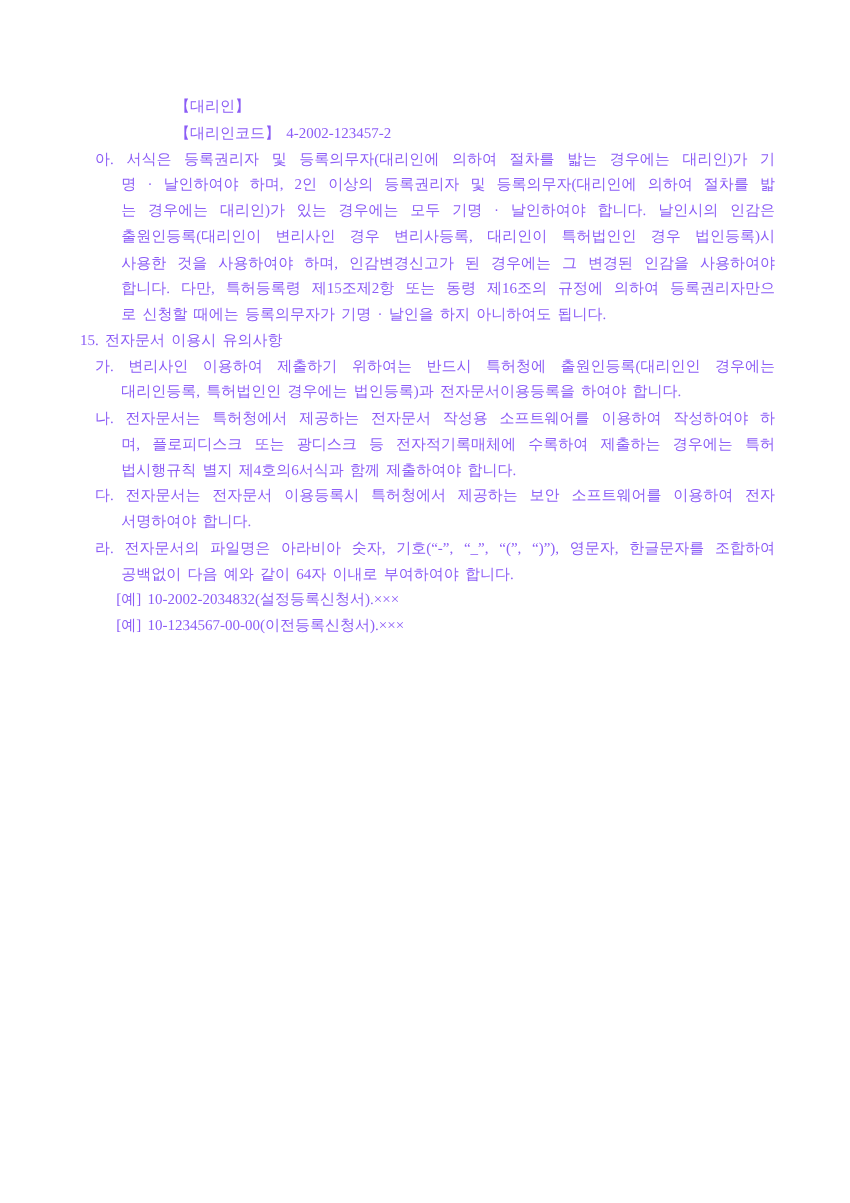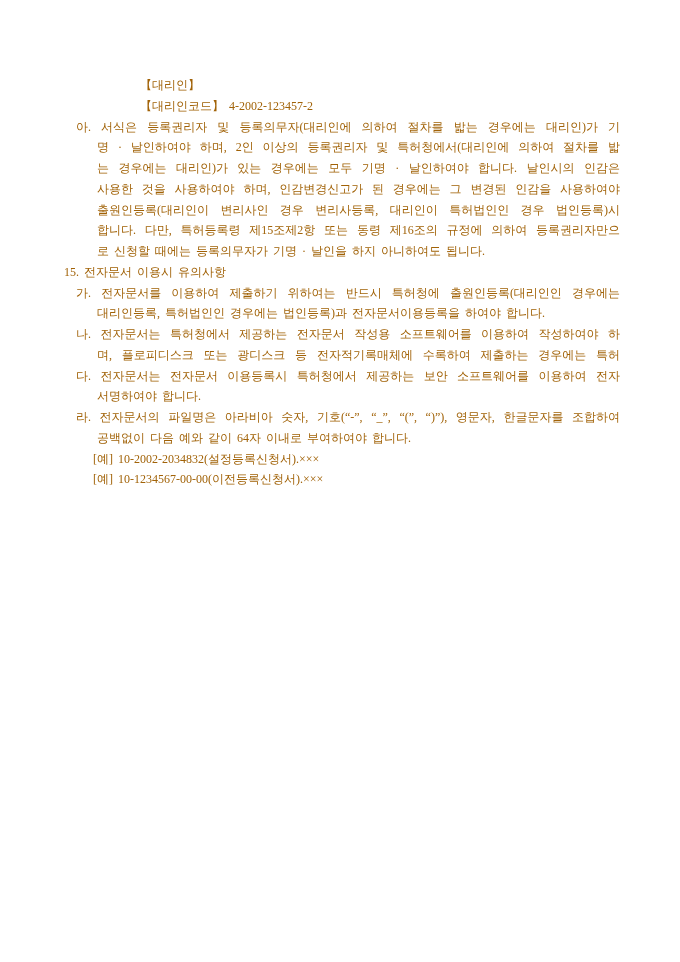--- a/index.html
+++ b/index.html
@@ -1,21 +1,21 @@
 <!DOCTYPE html>
 <html><head>
 <meta charset="utf-8">
 <style>
   html, body { margin: 0; padding: 0; background: #ffffff; }
   .page {
     position: relative;
     width: 680px;
     height: 714px;
     background: #ffffff;
-    color: #a16207;
+    color: #8b5cf6;
     font-family: "Liberation Serif", "DejaVu Serif", serif;
     font-size: 12px;
     word-spacing: 2px;
     overflow: hidden;
   }
   .content { position: absolute; top: 75px; left: 0; right: 0; }
   .line {
     height: 20.75px;
     line-height: 20.75px;
     overflow: hidden;
@@ -39,40 +39,41 @@
 <div class="page">
   <div class="content">
 
     <div class="rep-block">
       <div class="line"><span>【대리인】</span></div>
       <div class="line"><span>【대리인코드】</span> <span>4-2002-123457-2</span></div>
     </div>
 
     <div class="item">
       <div class="line first just"><span>아.</span> <span>서식은 등록권리자 및 등록의무자(대리인에 의하여 절차를 밟는 경우에는 대리인)가 기</span></div>
-      <div class="line just">명 · 날인하여야 하며, 2인 이상의 등록권리자 및 특허청에서(대리인에 의하여 절차를 밟</div>
+      <div class="line just">명 · 날인하여야 하며, 2인 이상의 등록권리자 및 등록의무자(대리인에 의하여 절차를 밟</div>
       <div class="line just">는 경우에는 대리인)가 있는 경우에는 모두 기명 · 날인하여야 합니다. 날인시의 인감은</div>
+      <div class="line just">출원인등록(대리인이 변리사인 경우 변리사등록, 대리인이 특허법인인 경우 법인등록)시</div>
       <div class="line just">사용한 것을 사용하여야 하며, 인감변경신고가 된 경우에는 그 변경된 인감을 사용하여야</div>
-      <div class="line just">출원인등록(대리인이 변리사인 경우 변리사등록, 대리인이 특허법인인 경우 법인등록)시</div>
       <div class="line just">합니다. 다만, 특허등록령 제15조제2항 또는 동령 제16조의 규정에 의하여 등록권리자만으</div>
       <div class="line">로 신청할 때에는 등록의무자가 기명 · 날인을 하지 아니하여도 됩니다.</div>
     </div>
 
     <div class="sec-heading">
       <div class="line"><span>15.</span> <span>전자문서 이용시 유의사항</span></div>
     </div>
 
     <div class="item">
-      <div class="line first just"><span>가.</span> <span>전자문서를 이용하여 제출하기 위하여는 반드시 특허청에 출원인등록(대리인인 경우에는</span></div>
+      <div class="line first just"><span>가.</span> <span>변리사인 이용하여 제출하기 위하여는 반드시 특허청에 출원인등록(대리인인 경우에는</span></div>
       <div class="line">대리인등록, 특허법인인 경우에는 법인등록)과 전자문서이용등록을 하여야 합니다.</div>
     </div>
 
     <div class="item">
       <div class="line first just"><span>나.</span> <span>전자문서는 특허청에서 제공하는 전자문서 작성용 소프트웨어를 이용하여 작성하여야 하</span></div>
       <div class="line just">며, 플로피디스크 또는 광디스크 등 전자적기록매체에 수록하여 제출하는 경우에는 특허</div>
+      <div class="line">법시행규칙 별지 제4호의6서식과 함께 제출하여야 합니다.</div>
     </div>
 
     <div class="item">
       <div class="line first just"><span>다.</span> <span>전자문서는 전자문서 이용등록시 특허청에서 제공하는 보안 소프트웨어를 이용하여 전자</span></div>
       <div class="line">서명하여야 합니다.</div>
     </div>
 
     <div class="item">
       <div class="line first just"><span>라.</span> <span>전자문서의 파일명은 아라비아 숫자, 기호(“-”, “_”, “(”, “)”), 영문자, 한글문자를 조합하여</span></div>
       <div class="line">공백없이 다음 예와 같이 64자 이내로 부여하여야 합니다.</div>

